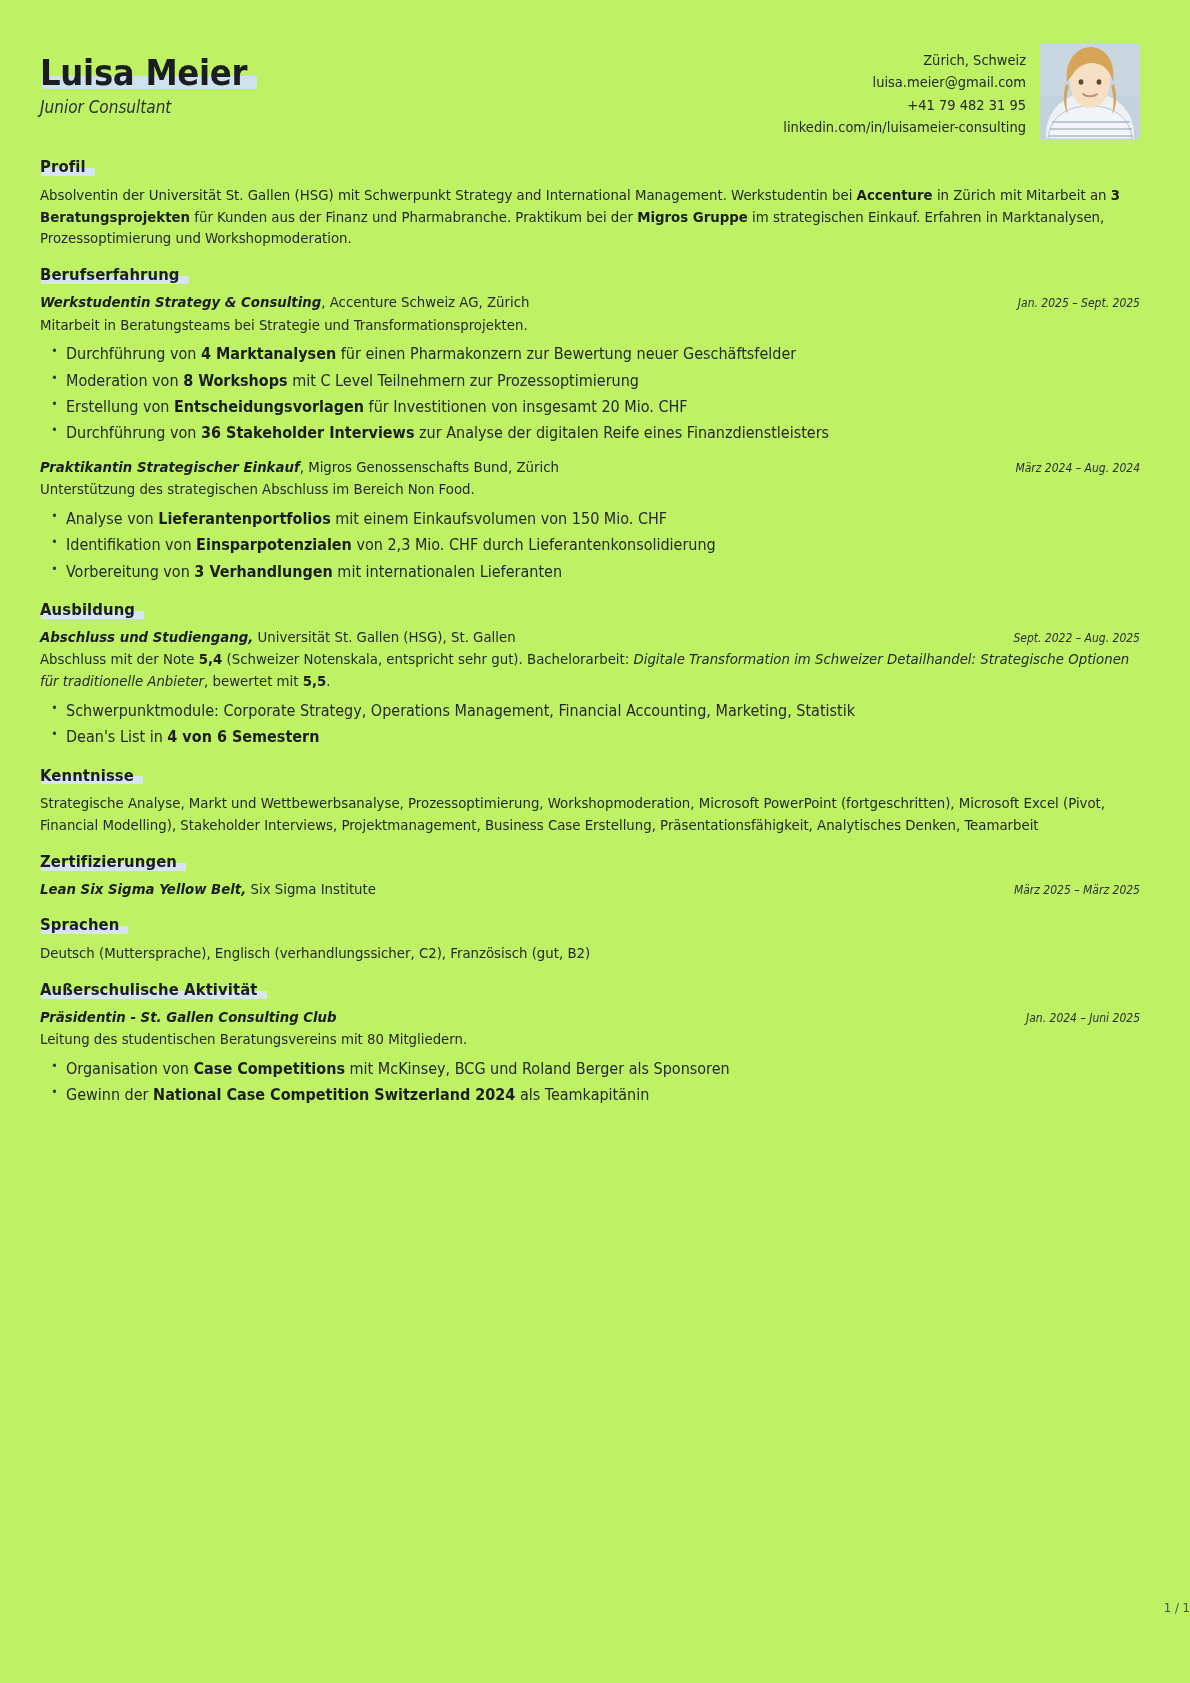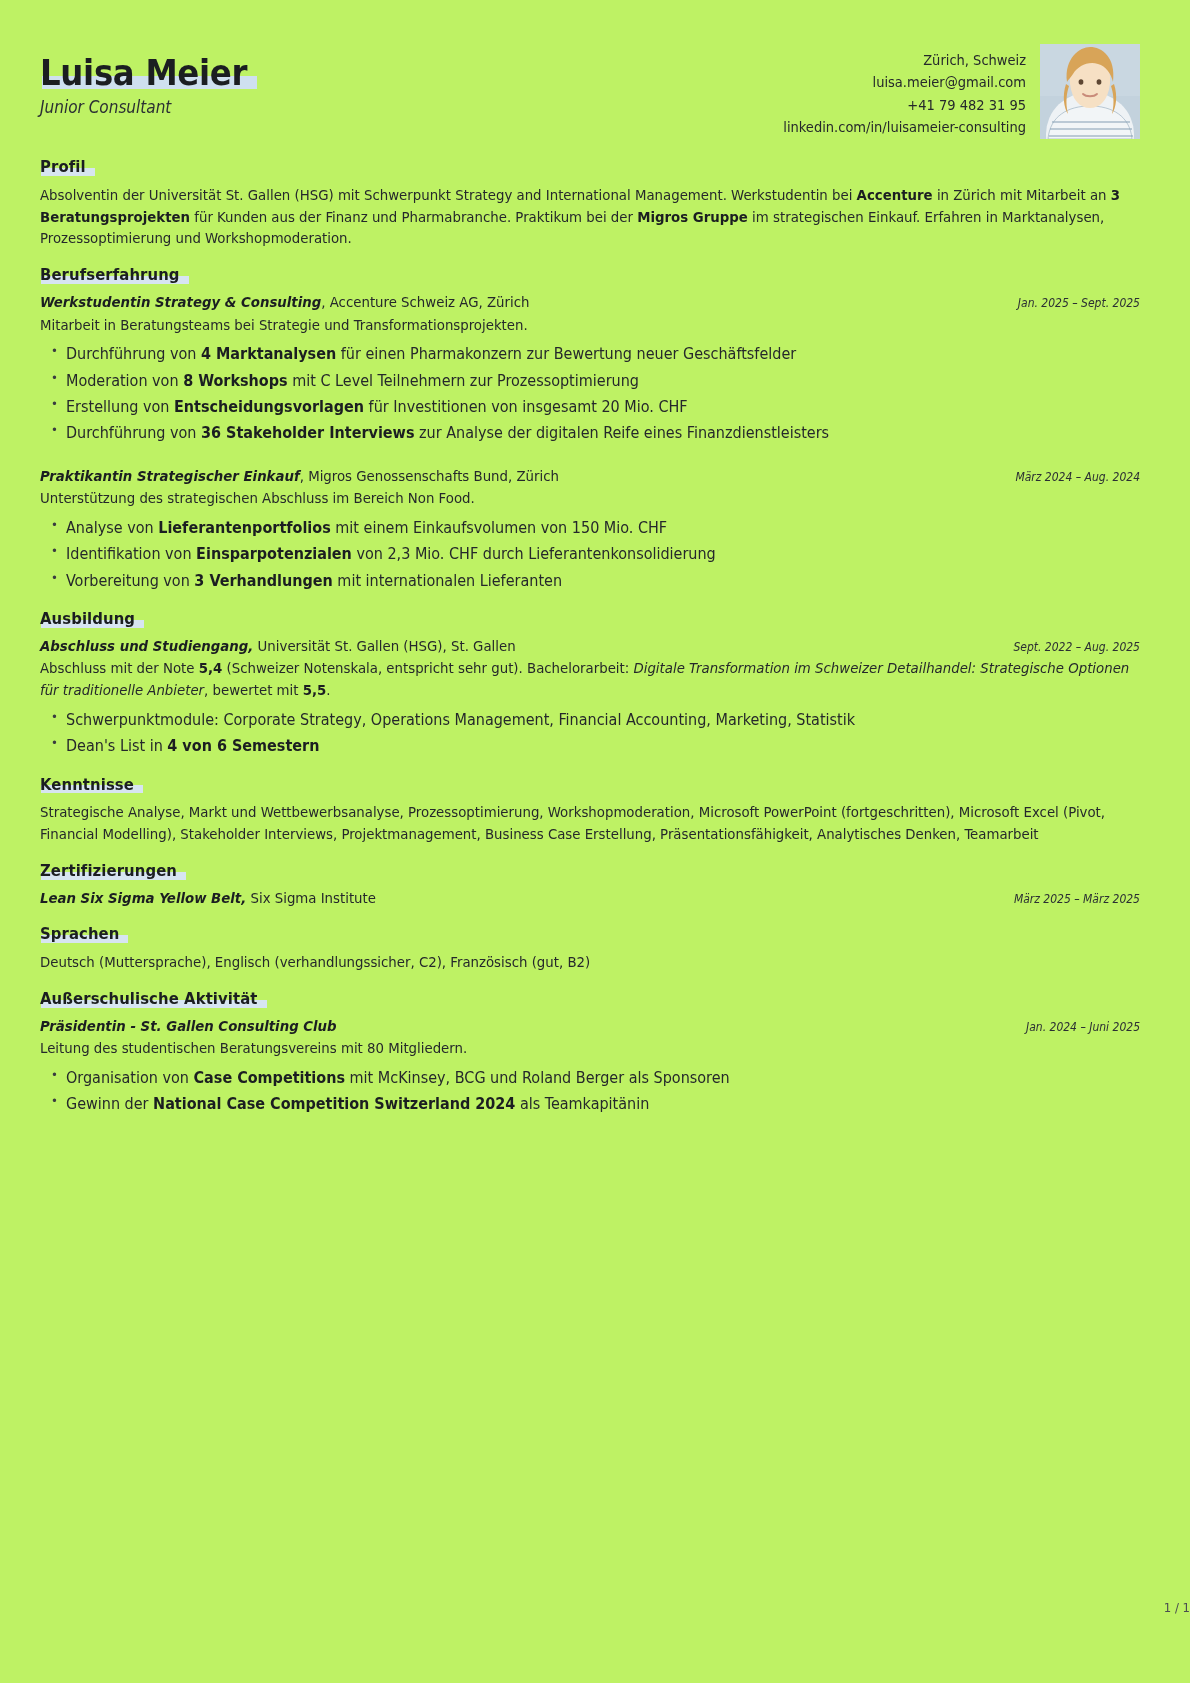--- a/index.html
+++ b/index.html
@@ -117,21 +117,21 @@
   .body-text {
     font-size: 14.8px;
     line-height: 1.47;
     color: #25282b;
     text-align: left;
   }
   b, strong { font-weight: 700; color: #1b1e21; }
   i, em { font-style: italic; }
 
   
-  .entry { margin-top: 20px; }
+  .entry { margin-top: 11px; }
   .entry:first-child { margin-top: 0; }
   .entry-head {
     display: flex;
     align-items: baseline;
     justify-content: space-between;
     gap: 32px;
   }
   .entry-title {
     font-size: 14.8px;
     font-weight: 700;

